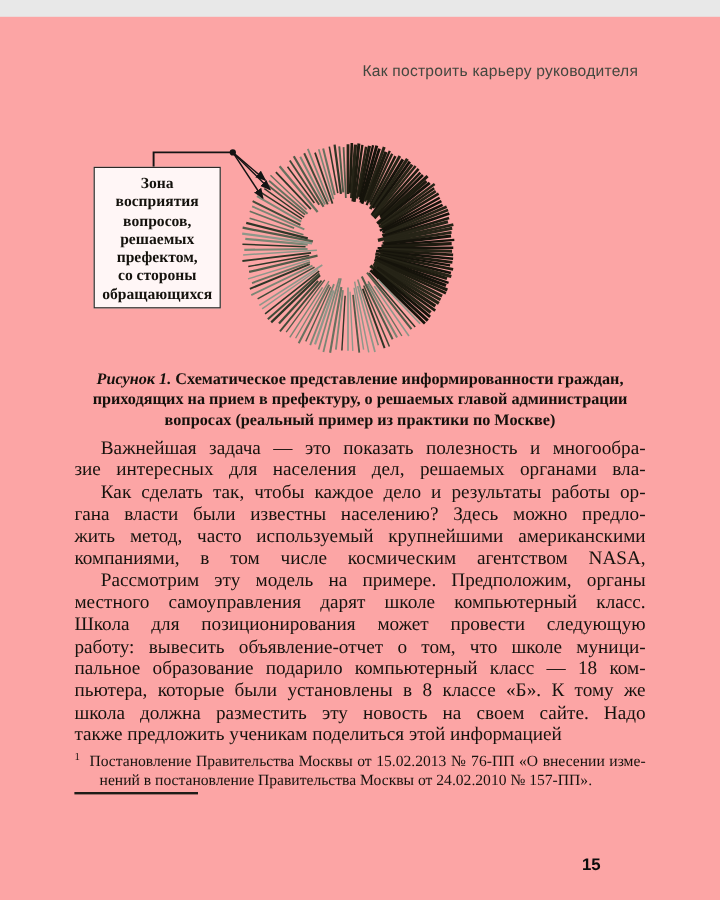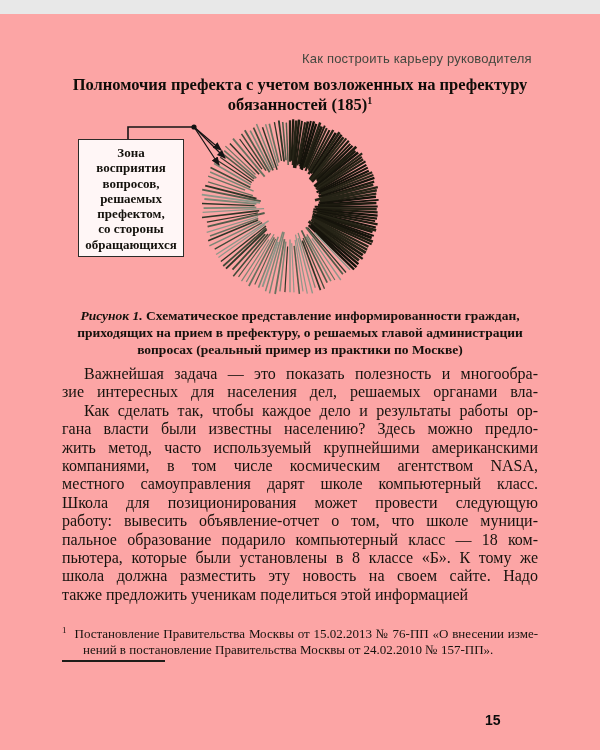--- a/index.html
+++ b/index.html
@@ -61,24 +61,20 @@
     font-family:"Liberation Sans",sans-serif;font-weight:bold;font-size:14px;color:#0c0c0c;
   }
 </style>
 </head>
 <body>
 
 <div class="page">
 
   <div class="running-head">Как построить карьеру руководителя</div>
 
-  <div class="fig-title">
-    <div>Полномочия префекта с учетом возложенных на префектуру</div>
-    <div><span>обязанностей (185)</span><sup>1</sup></div>
-  </div>
 
   <svg class="fig-svg" viewBox="0 0 520 204" xmlns="http://www.w3.org/2000/svg">
     <defs>
       <marker id="ah" markerWidth="9" markerHeight="8" refX="6.5" refY="3" orient="auto">
         <path d="M0,0 L7.5,3 L0,6 z" fill="#141414"></path>
       </marker>
     </defs>
     <g id="spokes">
         <line x1="250.0" y1="54.7" x2="250.0" y2="13.3" stroke="#262417" stroke-width="2.30"></line>
         <line x1="251.7" y1="53.7" x2="253.2" y2="12.2" stroke="#1d1b10" stroke-width="2.15"></line>
@@ -247,20 +243,21 @@
     <div>вопросах (реальный пример из практики по Москве)</div>
   </div>
 
   <div class="body-text" id="body-text">
       <div class="jline pfirst">Важнейшая задача — это показать полезность и многообра-</div>
       <div class="jline">зие интересных для населения дел, решаемых органами вла-</div>
       <div class="jline pfirst">Как сделать так, чтобы каждое дело и результаты работы ор-</div>
       <div class="jline">гана власти были известны населению? Здесь можно предло-</div>
       <div class="jline">жить метод, часто используемый крупнейшими американскими</div>
       <div class="jline">компаниями, в том числе космическим агентством NASA,</div>
+      <div class="jline pfirst">Рассмотрим эту модель на примере. Предположим, органы</div>
       <div class="jline">местного самоуправления дарят школе компьютерный класс.</div>
       <div class="jline">Школа для позиционирования может провести следующую</div>
       <div class="jline">работу: вывесить объявление-отчет о том, что школе муници-</div>
       <div class="jline">пальное образование подарило компьютерный класс — 18 ком-</div>
       <div class="jline">пьютера, которые были установлены в 8 классе «Б». К тому же</div>
       <div class="jline">школа должна разместить эту новость на своем сайте. Надо</div>
       <div class="jline plast">также предложить ученикам поделиться этой информацией</div>
     </div>
 
   <div class="fn-rule"></div>

